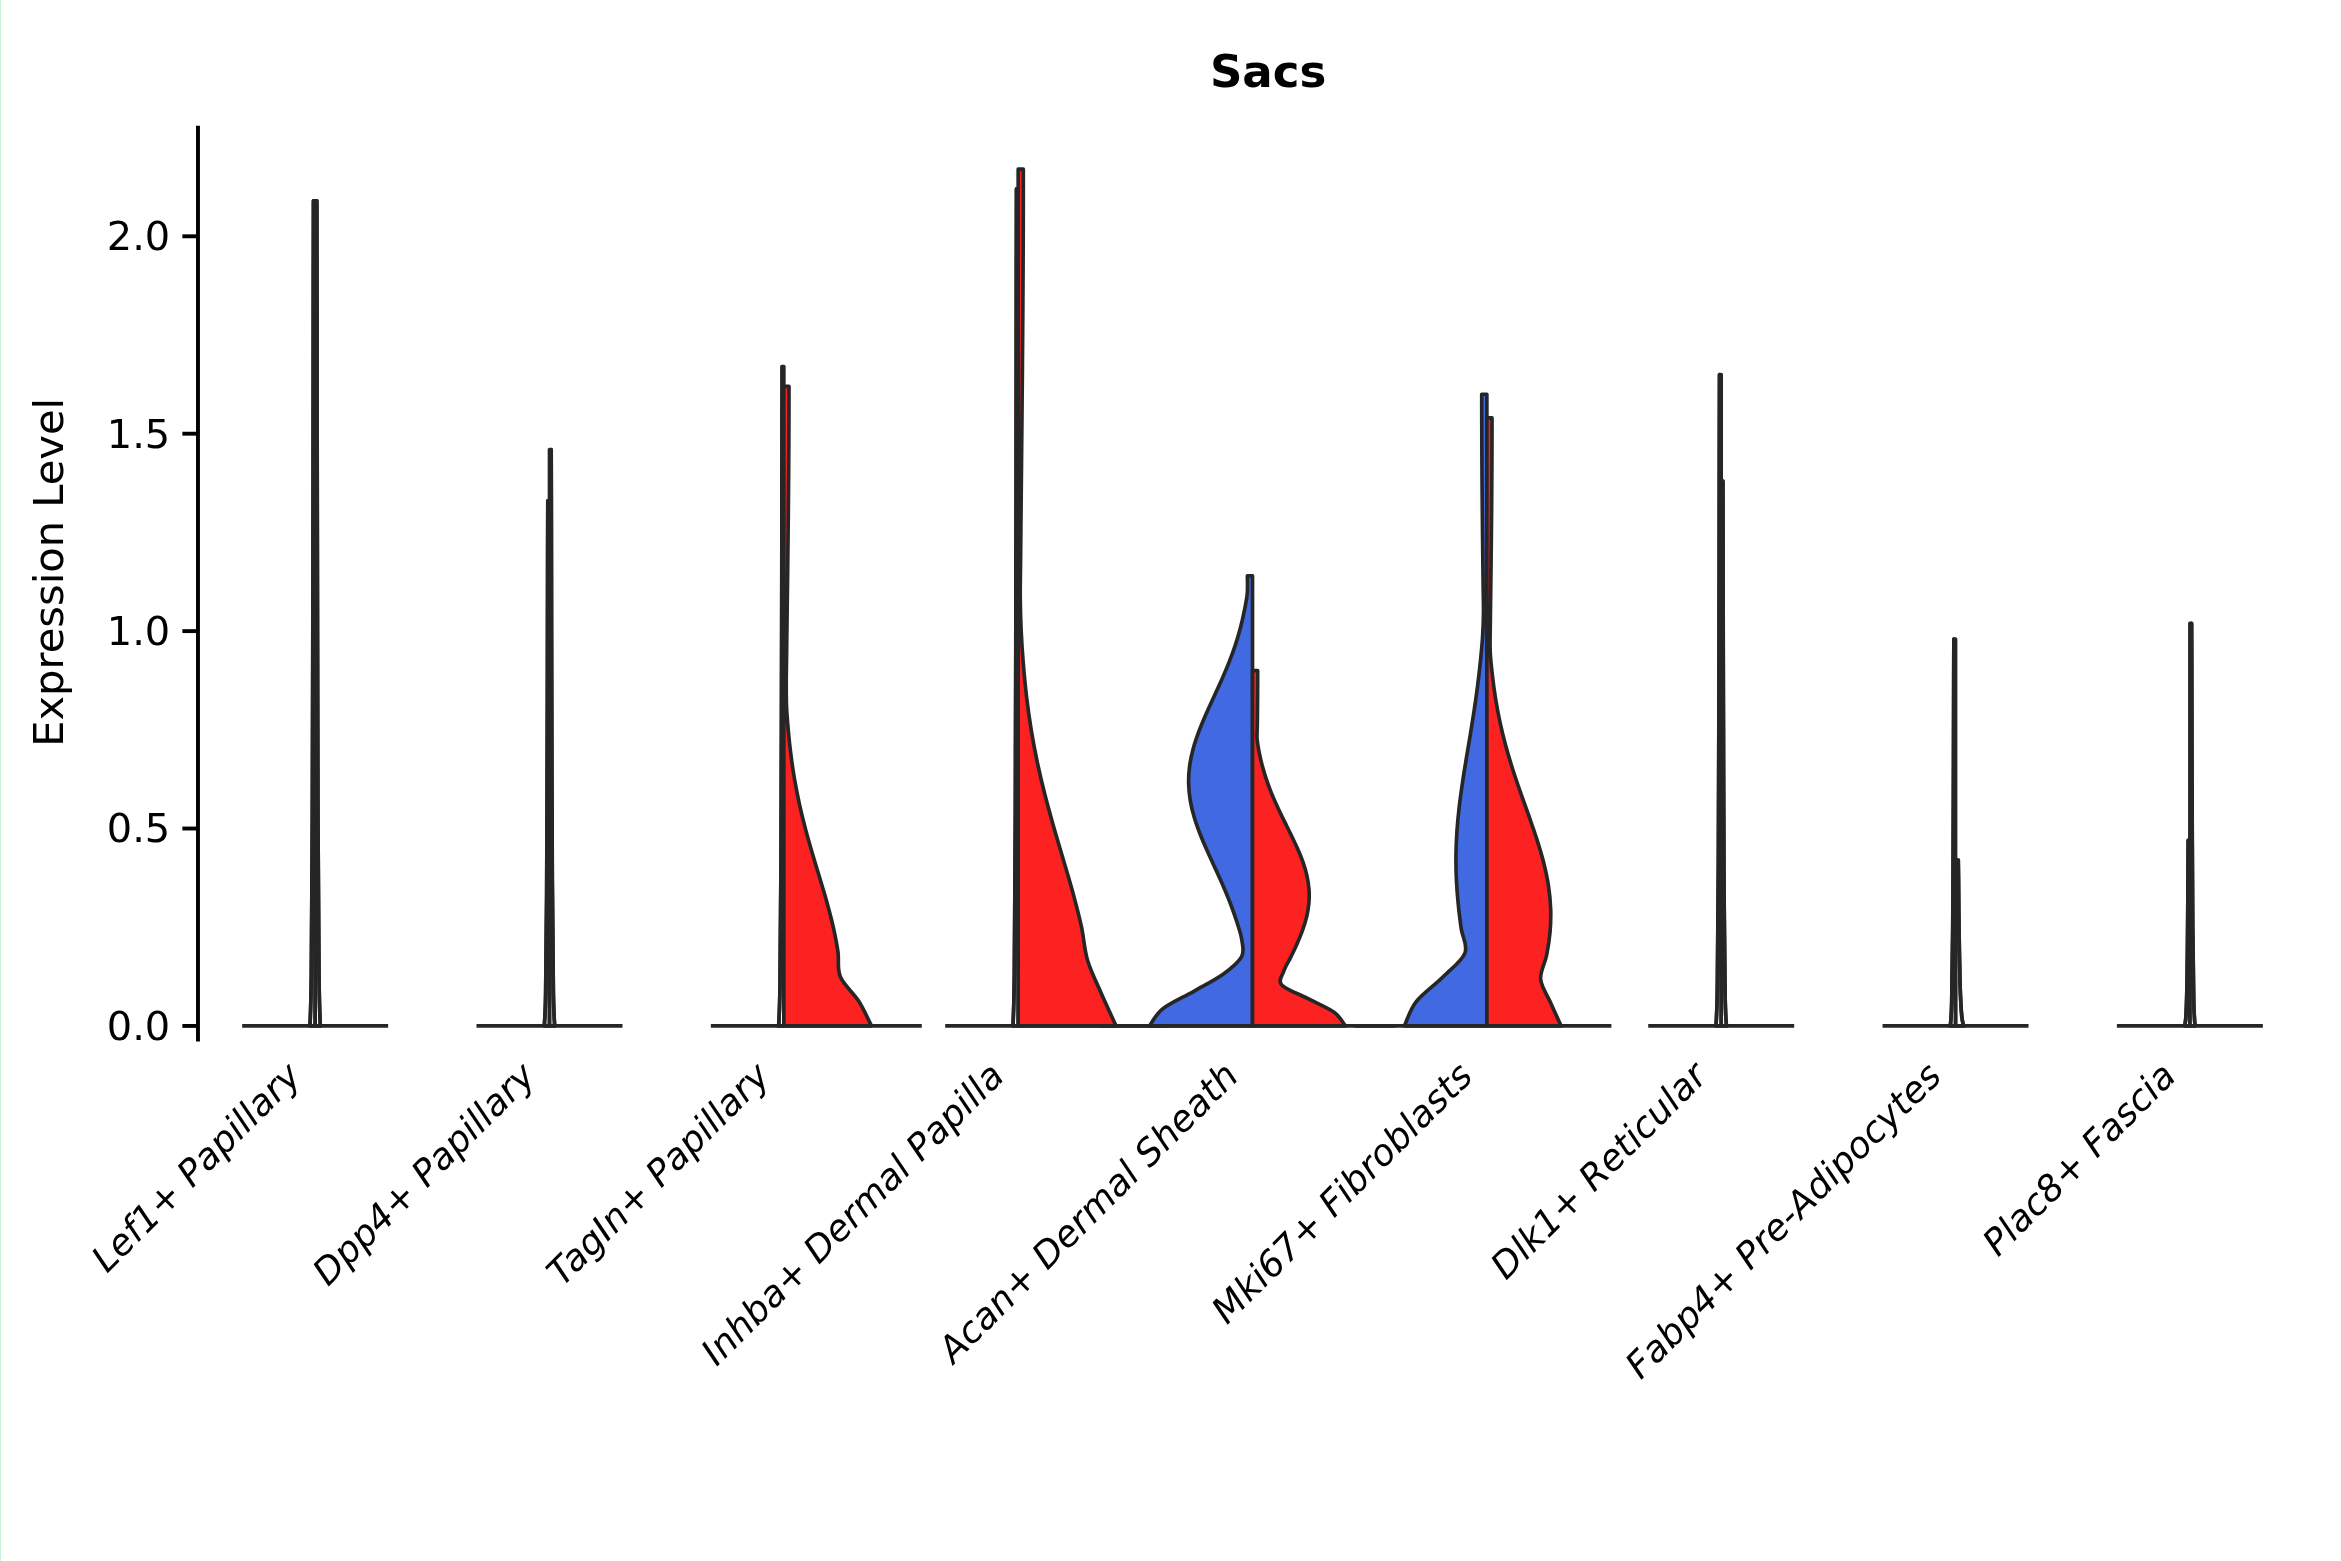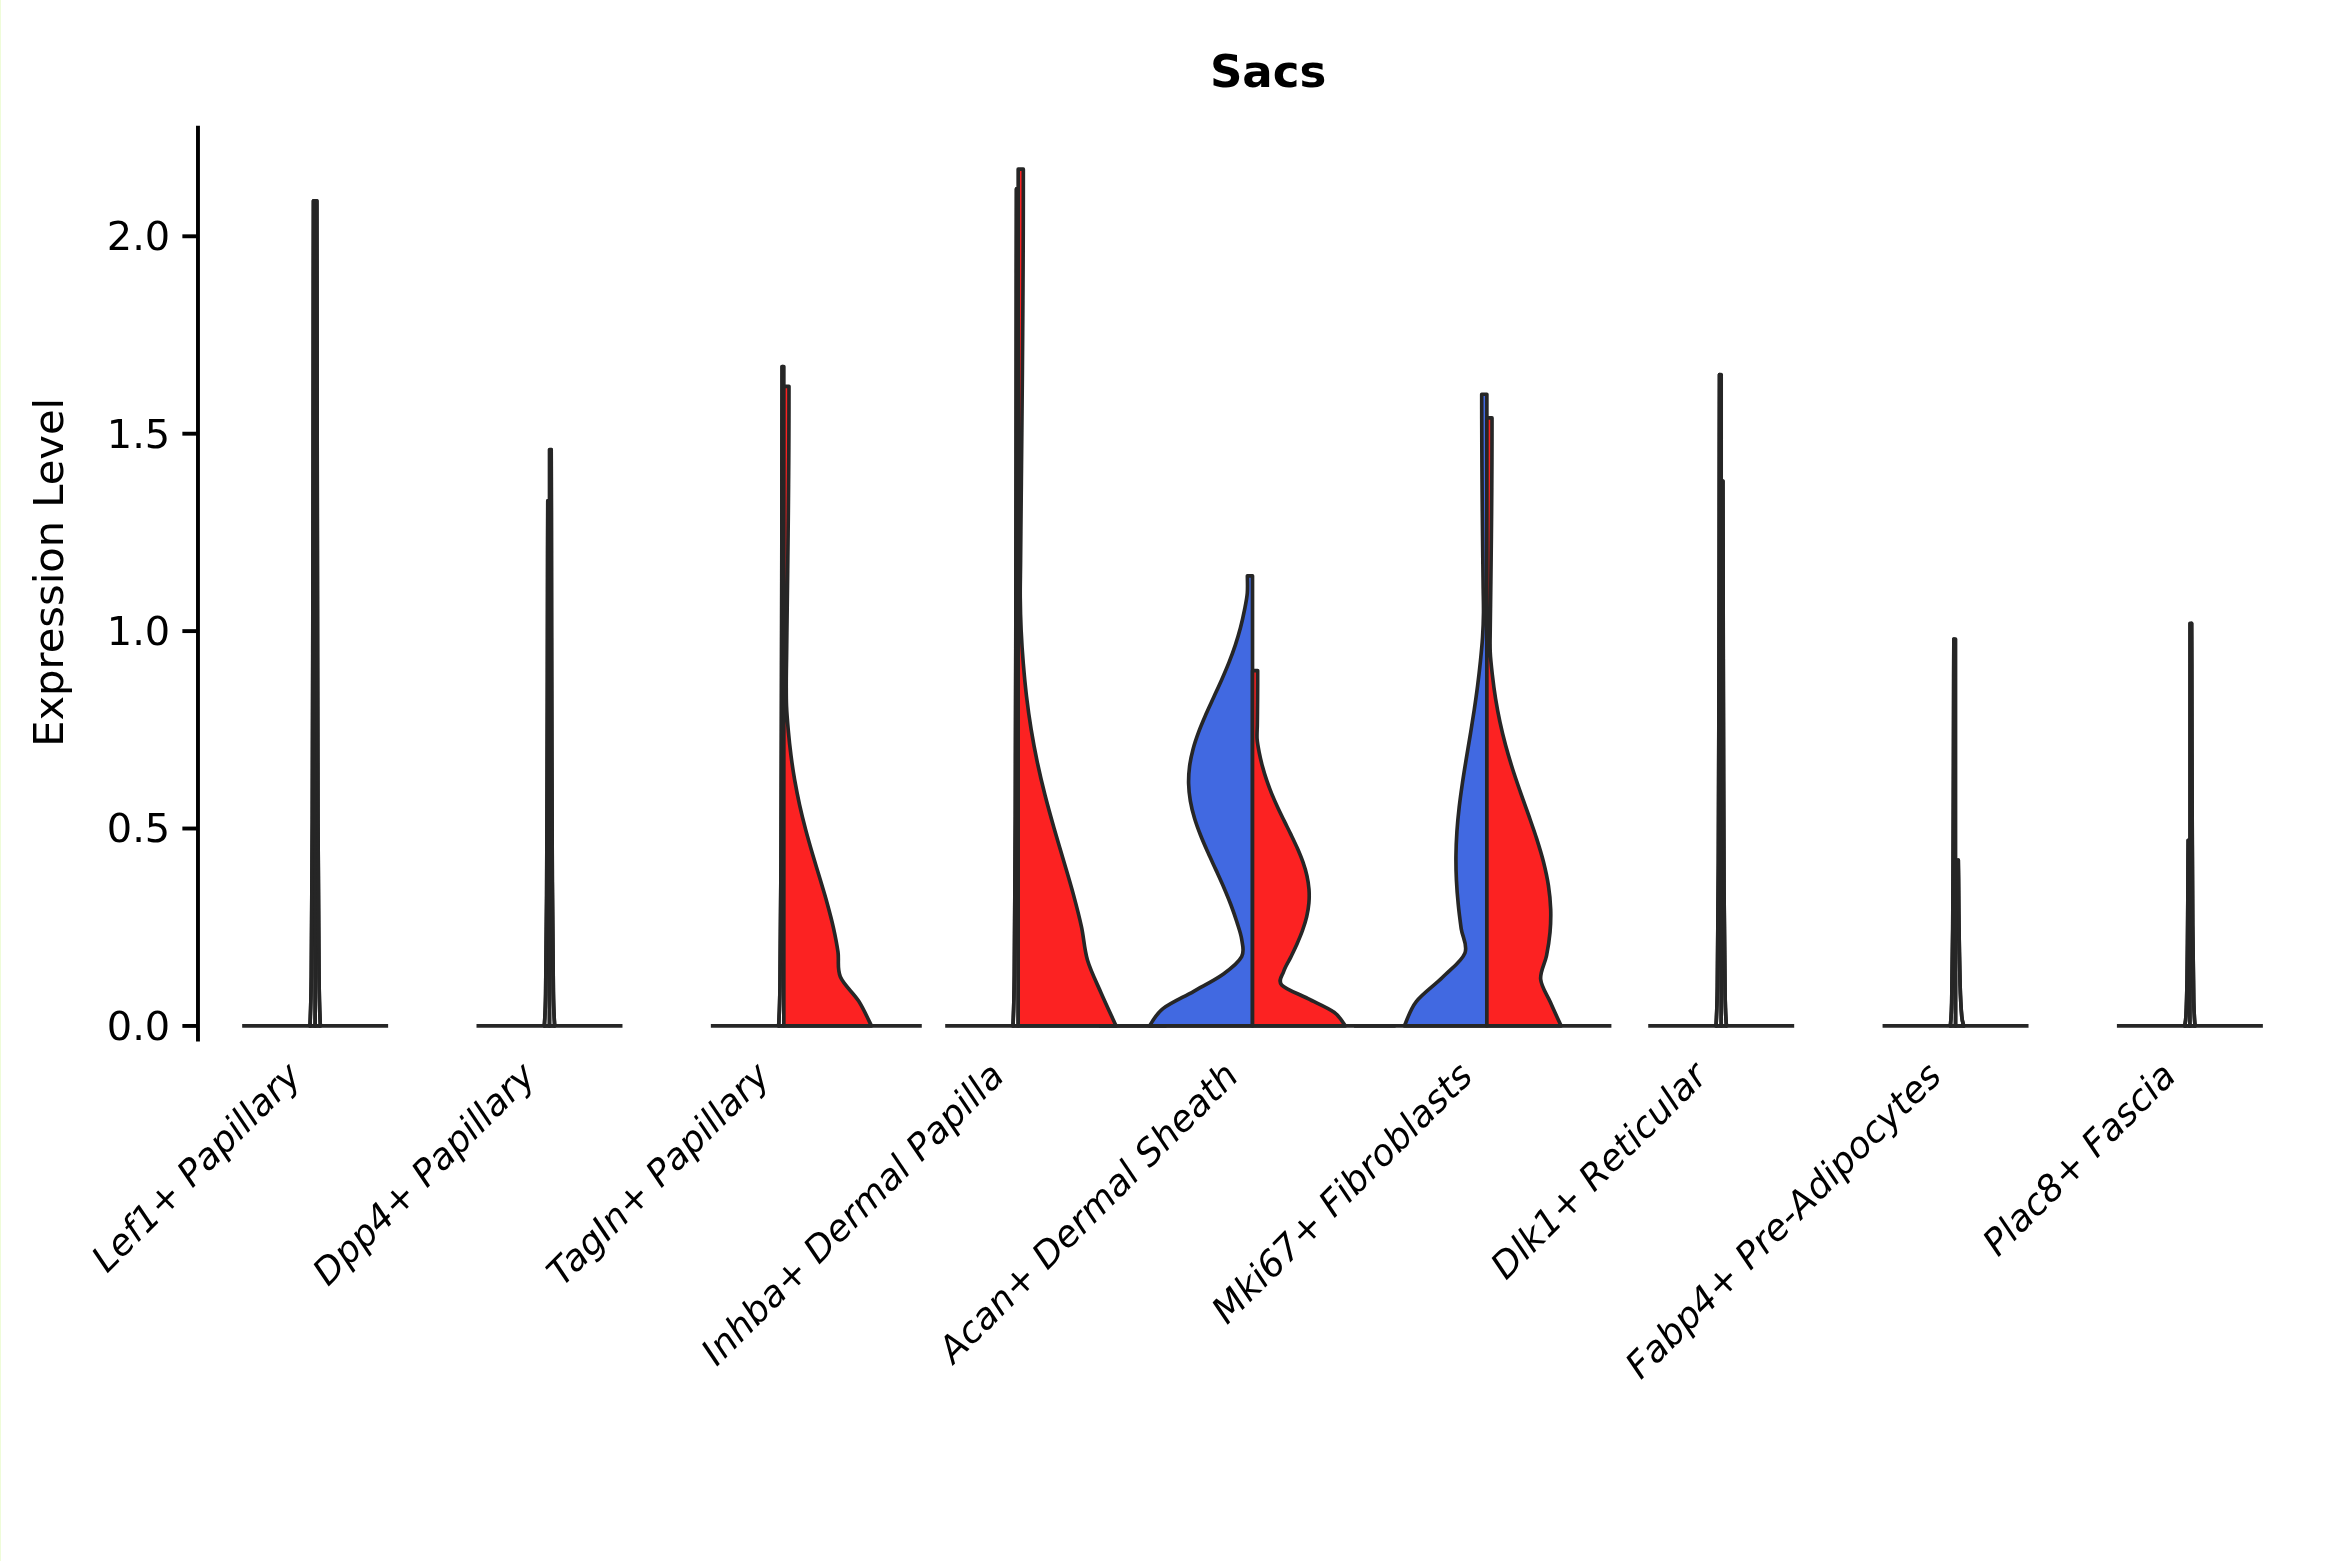--- a/index.html
+++ b/index.html
@@ -4,21 +4,21 @@
 <style>
   html, body {
     margin: 0;
     padding: 0;
     background: #ffffff;
   }
   #root {
     position: relative;
     width: 2342px;
     height: 1561px;
-    background: #bef264;
+    background: #22c55e;
     font-family: "DejaVu Sans", sans-serif;
     overflow: hidden;
   }
   #plot-svg {
     display: block;
     width: 2342px;
     height: 1561px;
   }
   .chart-title {
     font-family: "DejaVu Sans", sans-serif;

